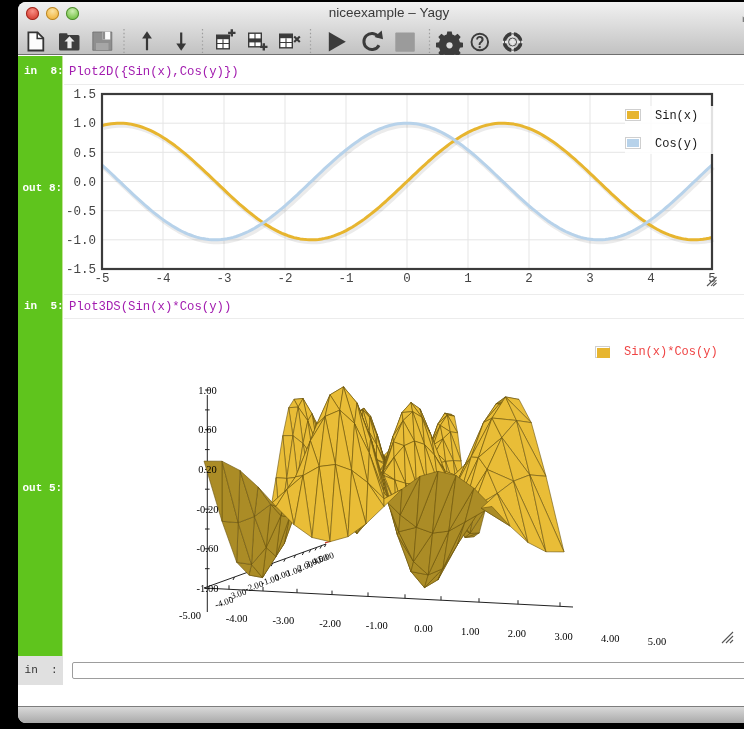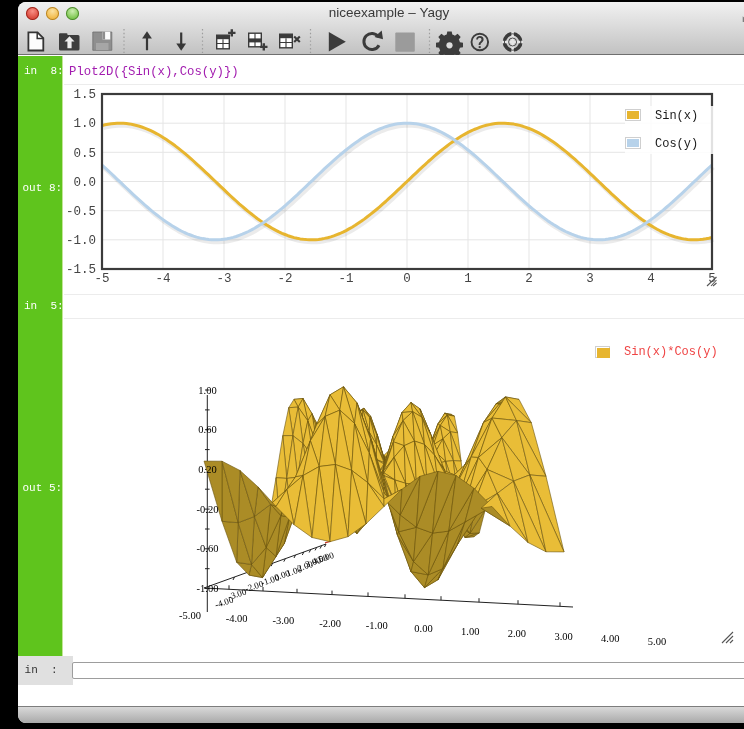--- a/index.html
+++ b/index.html
@@ -6,27 +6,27 @@
   *{box-sizing:border-box}
   .win{position:absolute;left:18px;top:2px;width:742px;height:721px;border-radius:8px;overflow:hidden;background:#fff}
   .chrome{position:absolute;left:0;top:0;width:742px;height:53px;background:linear-gradient(#f1f1f1,#dcdcdc 45%,#c2c2c2);border-bottom:1.5px solid #6f6f6f}
   .tl{position:absolute;top:5px;width:13px;height:13px;border-radius:50%}
   .tl.r{left:8px;background:radial-gradient(circle at 50% 30%,#ff9d96 0%,#ec6b60 30%,#dociiy 100%);background:radial-gradient(circle at 50% 32%,#f98f85,#dd4f43 60%,#c63a2e);box-shadow:inset 0 0 0 1px rgba(150,30,20,.9)}
   .tl.y{left:28px;background:radial-gradient(circle at 50% 32%,#fbe2a2,#f3bd50 60%,#dd9f33);box-shadow:inset 0 0 0 1px rgba(175,125,30,.9)}
   .tl.g{left:48px;background:radial-gradient(circle at 50% 32%,#cdeeb2,#84ca58 60%,#5fae33);box-shadow:inset 0 0 0 1px rgba(70,130,40,.9)}
   .title{position:absolute;top:3px;left:0;width:742px;text-align:center;font-family:"Liberation Sans",sans-serif;font-size:13.5px;color:#3a3a3a}
   .content{position:absolute;left:0;top:54px;width:742px;height:600px;background:#fff}
   .sidebar{position:absolute;left:0;top:54px;width:45px;height:600px;background:#5fc41d;border-right:1.5px solid #c2e596}
-  .celllabel{position:absolute;font-family:"Liberation Mono",monospace;font-size:11px;font-weight:normal;color:#fff;white-space:pre}
+  .celllabel{position:absolute;font-family:"Liberation Mono",monospace;font-size:11px;font-weight:bold;color:#fff;white-space:pre}
   .intext{position:absolute;left:51px;font-family:"Liberation Mono",monospace;font-size:12.3px;color:#a21caf;white-space:pre}
   .rowline{position:absolute;left:46px;width:696px;height:0;border-top:1px solid #ececec}
   .scrolline{position:absolute;left:727px;top:54px;width:14px;height:600px;border-left:1px solid #e3e3e3;background:#fafafa}
   .leg3{position:absolute;font-family:"Liberation Mono",monospace;font-size:12px;color:#ef4444}
   .inrow{position:absolute;left:0;top:654px;width:742px;height:29px;background:#fff}
-  .inrowlab{position:absolute;left:0;top:0;width:55px;height:29px;background:#e0e0e0;font-family:"Liberation Mono",monospace;font-size:11px;color:#333;line-height:29px;white-space:pre}
+  .inrowlab{position:absolute;left:0;top:0;width:45px;height:29px;background:#e0e0e0;font-family:"Liberation Mono",monospace;font-size:11px;color:#333;line-height:29px;white-space:pre}
   .infield{position:absolute;left:54px;top:6px;width:682px;height:17px;background:#fff;border:1px solid #9d9d9d;border-radius:2px}
   .statusbar{position:absolute;left:0;top:704px;width:742px;height:17px;border-top:1px solid #7d7d7d;background:linear-gradient(#d9d9d9,#a9a9a9);border-radius:0 0 6px 6px}
 </style>
 </head>
 <body>
 <div class="win">
   <div class="chrome">
     <div class="tl r"></div>
       <div class="tl y"></div>
       <div class="tl g"></div>
@@ -122,20 +122,21 @@
 </svg>
 
   </div>
   <div class="content"></div>
   <div class="sidebar"></div>
   <div class="celllabel" style="left:6px;top:63px">in  8:</div>
   <div class="celllabel" style="left:4.5px;top:180px">out 8:</div>
   <div class="celllabel" style="left:6px;top:298px">in  5:</div>
   <div class="celllabel" style="left:4.5px;top:480px">out 5:</div>
   <div class="intext" style="top:63px">Plot2D({Sin(x),Cos(y)})</div>
+  <div class="intext" style="top:298px">Plot3DS(Sin(x)*Cos(y))</div>
   <div class="rowline" style="top:82px"></div>
   <div class="rowline" style="top:292px"></div>
   <div class="rowline" style="top:316px"></div>
   <div class="scrolline"></div>
   <svg width="697" height="209" viewBox="0 0 697 209" style="position:absolute;left:47px;top:82px">
 <g stroke="#e5e5e5" stroke-width="1">
         <line x1="98.0" y1="10.0" x2="98.0" y2="185.0"></line>
         <line x1="159.0" y1="10.0" x2="159.0" y2="185.0"></line>
         <line x1="220.0" y1="10.0" x2="220.0" y2="185.0"></line>
         <line x1="281.0" y1="10.0" x2="281.0" y2="185.0"></line>

